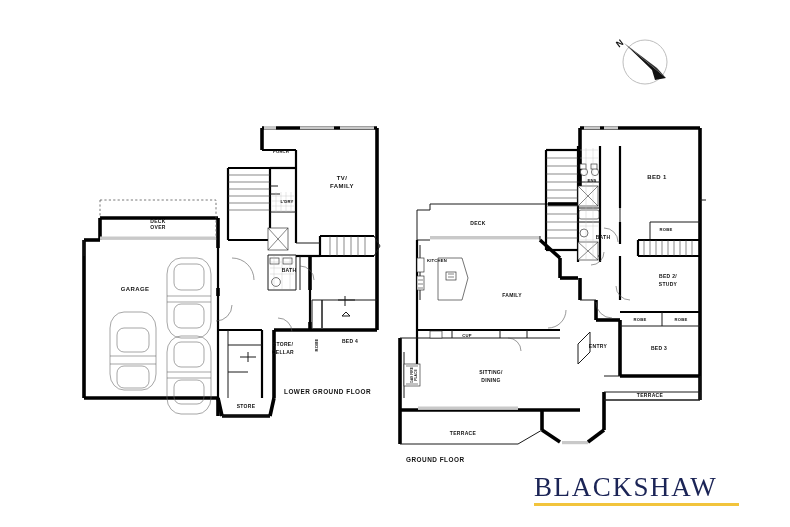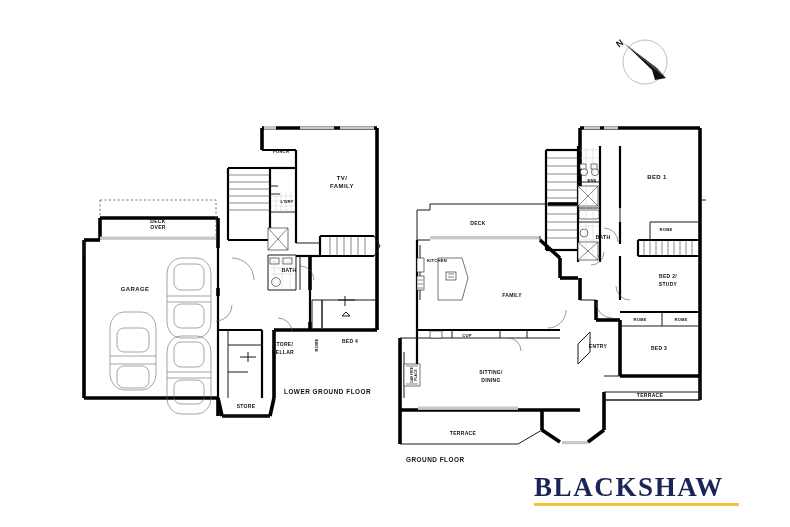--- a/index.html
+++ b/index.html
@@ -61,21 +61,21 @@
 
   #brand {
     position: absolute;
     left: 534px;
     top: 474px;
     width: 210px;
     height: 42px;
   }
   #brand .brand-word {
     font-family: "Liberation Serif", serif;
-    font-weight: bold;
+    font-weight: normal;
     font-size: 27px;
     letter-spacing: 1.6px;
     color: #1b2456;
     line-height: 1;
     white-space: nowrap;
   }
   #brand .brand-rule {
     margin-top: 2px;
     height: 3px;
     width: 205px;

